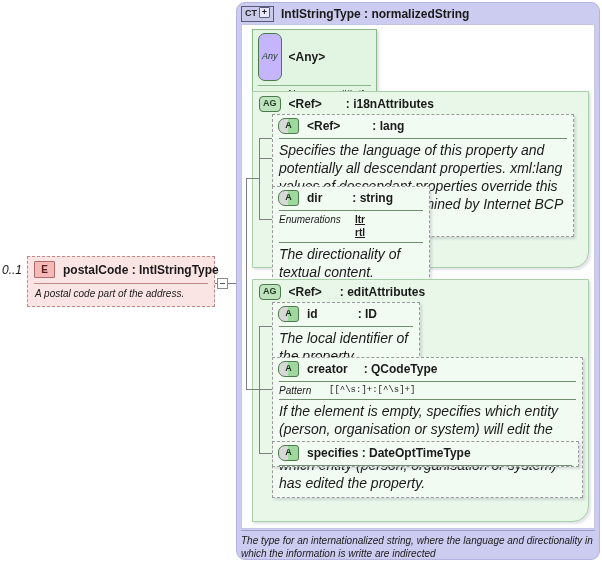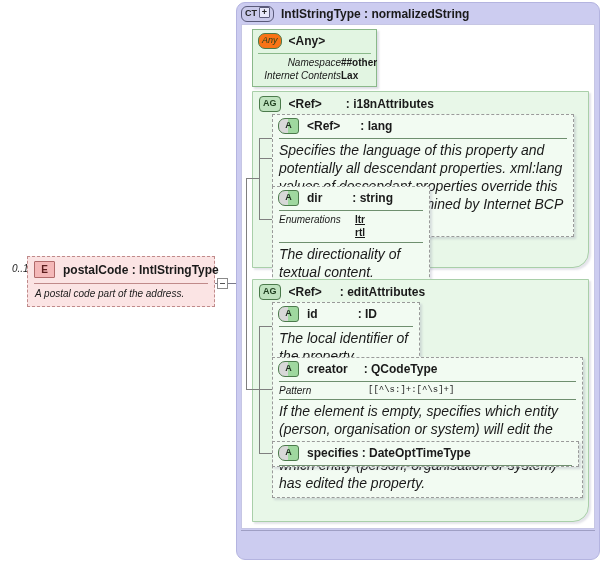--- a/index.html
+++ b/index.html
@@ -43,21 +43,21 @@
     line-height: 1.25;
   }
   .icon-e {
     display: inline-block; width: 19px; height: 15px;
     border: 1px solid #b06a6a; background: #f4b8b8;
     color: #5c1f1f; font-weight: bold; font-size: 10px;
     text-align: center; line-height: 15px; margin-right: 8px;
     border-radius: 1px; flex: 0 0 auto;
   }
   #occurs {
-    left: 12px; top: 263px; font-style: italic; font-size: 10px;
+    left: 2px; top: 263px; font-style: italic; font-size: 12px;
     color: #1a1a1a;
   }
 
   
   #collapse-box {
     left: 217px; top: 278px; width: 11px; height: 11px;
     border: 1px solid #8a8a8a; background: #ffffff; box-sizing: border-box;
   }
   #collapse-box::before {
     content: ""; position: absolute; left: 2px; top: 4px;
@@ -73,21 +73,21 @@
   }
   #ct-header {
     left: 241px; top: 6px;
     display: flex; align-items: center;
   }
   #ct-header .title {
     font-weight: bold; font-size: 12px; color: #1a1a1a; white-space: nowrap;
   }
   .icon-ct {
     display: inline-block; height: 14px; padding: 0 3px;
-    border: 1px solid #5a5a7a; border-radius: 6px;
+    border: 1px solid #5a5a7a; border-radius: 0;
     background: #c9c9ea; color: #222; font-size: 9px; font-weight: bold;
     line-height: 13px; margin-right: 7px; white-space: nowrap;
   }
   .icon-ct .plus {
     display: inline-block; width: 9px; height: 9px; line-height: 8px;
     border: 1px solid #5a5a7a; background: #e8e8fa;
     font-size: 9px; text-align: center; margin-left: 2px;
     vertical-align: 1px; border-radius: 1px;
   }
 
@@ -109,23 +109,23 @@
   
   #any-box {
     left: 252px; top: 29px; width: 125px;
     border: 1px solid #8ab88a; background: #e2f5e2;
     box-sizing: border-box;
     box-shadow: 2px 2px 2px rgba(120,120,150,0.25);
   }
   #any-box .hdr { display: flex; align-items: center; padding: 3px 6px 4px 5px; }
   #any-box .hdr .label { font-weight: bold; font-size: 12px; }
   .icon-any {
-    display: inline-block; height: 14px; padding: 0 3px;
+    display: inline-block; height: 14px; padding: 16px 3px;
     border: 1px solid #4b7a4b; border-radius: 7px;
-    background: #f97316; color: #1d3d1d; font-size: 9px;
+    background: #c4b5fd; color: #1d3d1d; font-size: 9px;
     font-style: italic; line-height: 13px; margin-right: 7px;
     flex: 0 0 auto;
   }
   .box-sep-green { height: 1px; background: #8ab88a; margin: 0 5px; }
   .props { padding: 3px 5px 4px 5px; font-size: 10px; text-align: right; }
   .props .row { display: flex; line-height: 1.25; }
   .props .k { font-style: italic; width: 83px; flex: 0 0 auto; }
   .props .v { font-weight: bold; }
 
   
@@ -161,21 +161,21 @@
     background: linear-gradient(to right,#d8d8d8 0 45%, #9fd89f 45% 100%);
     color: #1d2d1d; font-size: 9px; font-weight: bold;
     line-height: 13px; text-align: center; margin-right: 8px; flex: 0 0 auto;
   }
   .attr-box .doc {
     font-style: italic; font-size: 14px; line-height: 1.28;
     padding: 3px 6px 4px 6px;
   }
   .attr-box .sepline { height: 1px; background: #6f8f6f; margin: 0 6px; }
   .attr-box .pattern {
-    display: flex; font-size: 10px; padding: 3px 6px 3px 6px; gap: 39px;
+    display: flex; font-size: 10px; padding: 3px 6px 3px 6px;
   }
   .attr-box .pattern .k { font-style: italic; width: 50px; flex: 0 0 auto; }
   .attr-box .pattern .v { font-family: "Liberation Mono", monospace; font-size: 9px; }
 
   
   #attr-lang     { left: 272px; top: 114px; width: 302px; }
   #attr-dir      { left: 272px; top: 186px; width: 158px; }
   #attr-id       { left: 272px; top: 302px; width: 148px; }
   #attr-creator  { left: 272px; top: 357px; width: 311px; }
   #attr-modified { left: 272px; top: 441px; width: 307px; }
@@ -247,21 +247,21 @@
 <div class="tw" style="left:259px; top:158px; width:13px; height:1px;"></div>
 <div class="tw" style="left:259px; top:138px; width:1px; height:82px;"></div>
 <div class="tw" style="left:259px; top:138px; width:13px; height:1px;"></div>
 <div class="tw" style="left:259px; top:219px; width:13px; height:1px;"></div>
 <div class="tw" style="left:246px; top:178px; width:13px; height:1px;"></div>
 
 <div class="attr-box" id="attr-lang">
   <div class="hdr">
     <span class="icon-a">A</span>
     <span class="label">&lt;Ref&gt;</span>
-    <span class="label" style="margin-left:20px;">: lang</span>
+    <span class="label" style="margin-left:32px;">: lang</span>
   </div>
   <div class="sepline"></div>
   <div class="doc">Specifies the language of this property and potentially all descendant properties. xml:lang values of descendant properties override this value. Values are determined by Internet BCP 47.</div>
 </div>
 
 <div class="attr-box" id="attr-dir">
   <div class="hdr">
     <span class="icon-a">A</span>
     <span class="label">dir</span>
     <span class="label" style="margin-left:30px;">: string</span>
@@ -322,13 +322,14 @@
 <div class="attr-box" id="attr-modified">
   <div class="hdr">
     <span class="icon-a">A</span>
     <span class="label">specifies : DateOptTimeType</span>
   </div>
   <div class="sepline"></div>
 </div>
 
 <div class="abs" id="ct-doc">
   <div class="rule"></div>
+  <div>The type for an internationalized string, where the language and directionality in which the information is writte are indirected</div>
 </div>
 
 </body></html>

